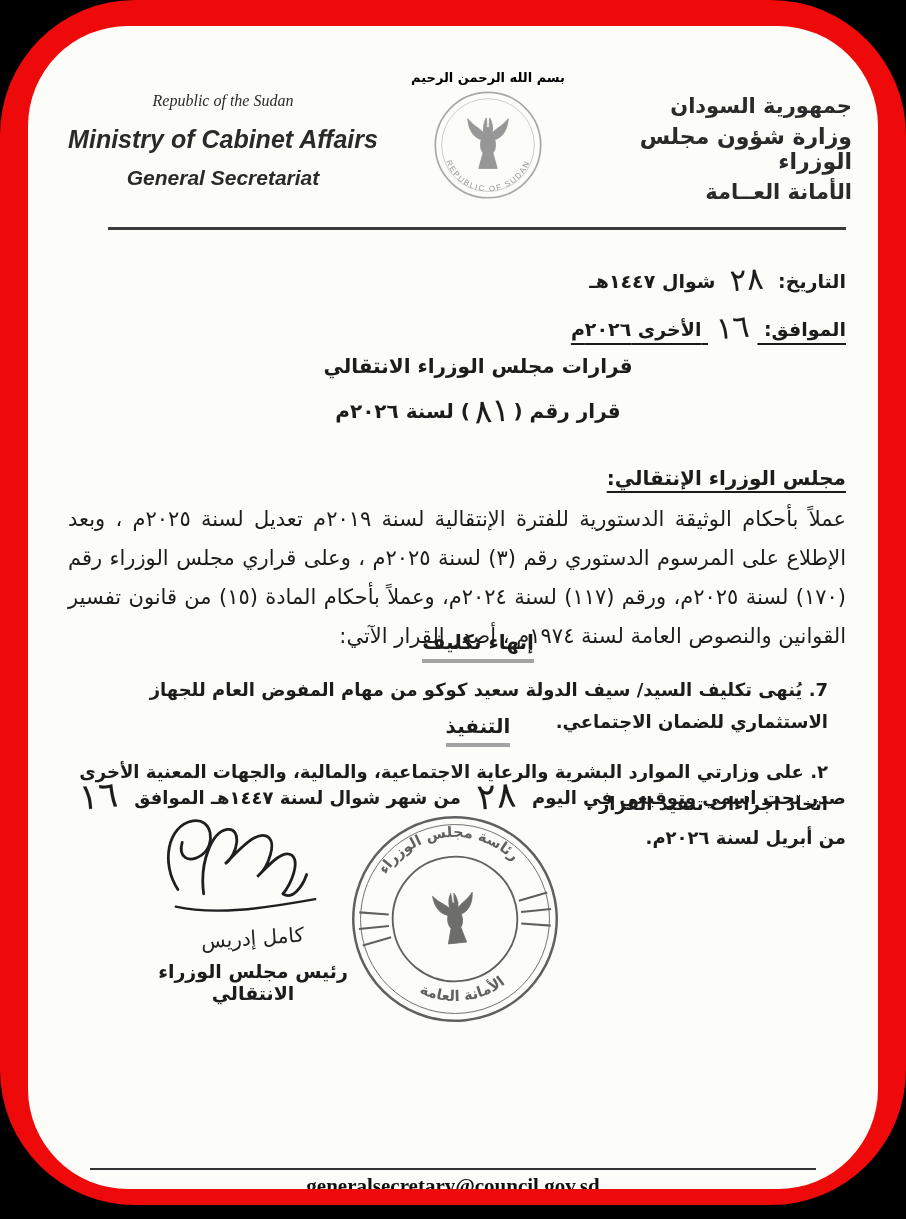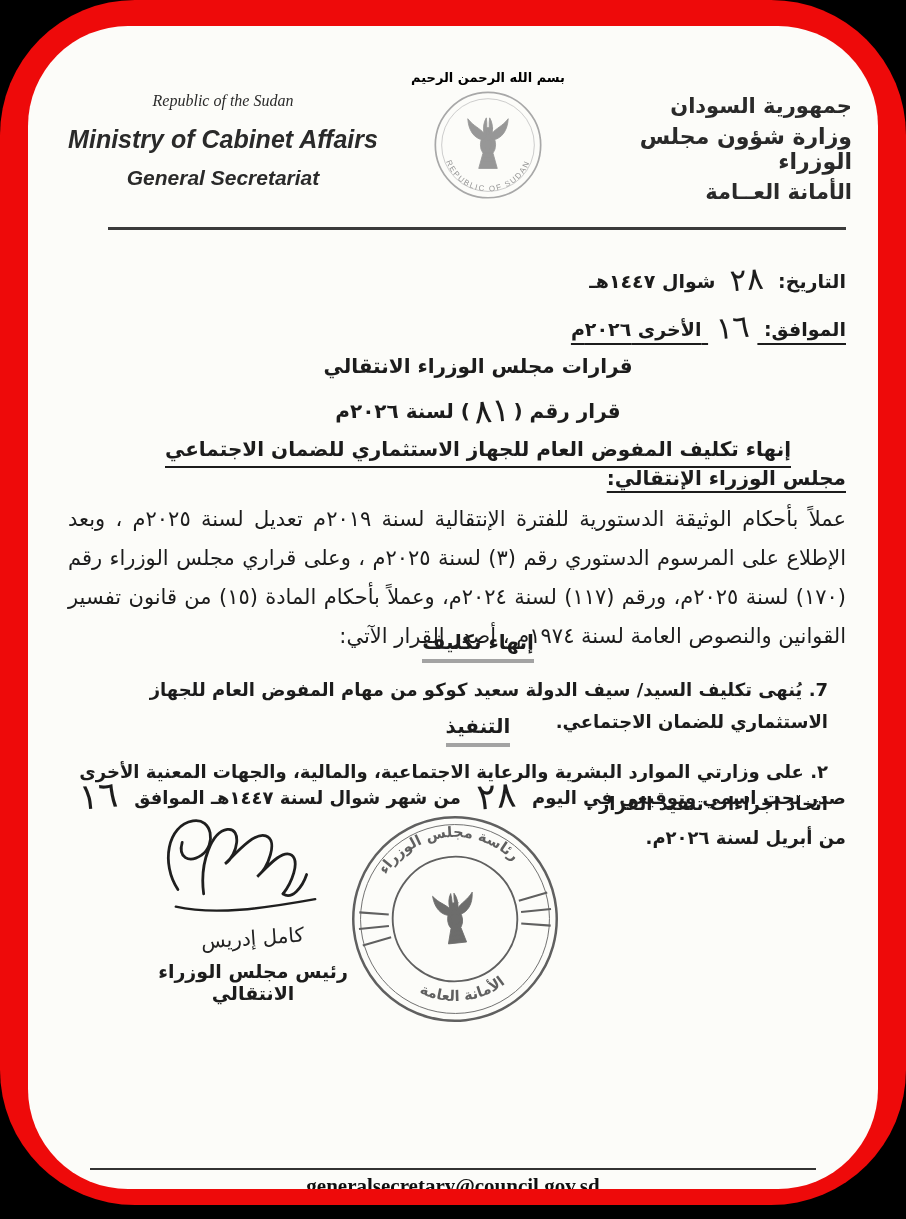--- a/index.html
+++ b/index.html
@@ -116,21 +116,20 @@
         <span class="hw">١٦</span>
         <span>الأخرى ٢٠٢٦م</span>
       </div>
     </div>
 
     <div class="titleblock">
       <div class="t1">قرارات مجلس الوزراء الانتقالي</div>
       <div class="t2">
         <span>قرار رقم (</span><span class="hw">٨١</span><span>) لسنة ٢٠٢٦م</span>
       </div>
-      <div><span class="t3">إنهاء تكليف المفوض العام للجهاز الاستثماري للضمان الاجتماعي</span></div>
     </div>
 
     <div class="authority">مجلس الوزراء الإنتقالي:</div>
     <div class="preamble">عملاً بأحكام الوثيقة الدستورية للفترة الإنتقالية لسنة ٢٠١٩م تعديل لسنة ٢٠٢٥م ، وبعد الإطلاع على المرسوم الدستوري رقم (٣) لسنة ٢٠٢٥م ، وعلى قراري مجلس الوزراء رقم (١٧٠) لسنة ٢٠٢٥م، ورقم (١١٧) لسنة ٢٠٢٤م، وعملاً بأحكام المادة (١٥) من قانون تفسير القوانين والنصوص العامة لسنة ١٩٧٤م ، أصدر القرار الآتي:</div>
 
     <div class="sechead" style="top:604px;">
       <span>إنهاء تكليف</span>
     </div>
     <div class="clause" style="top:648px;">7. يُنهى تكليف السيد/ سيف الدولة سعيد كوكو من مهام المفوض العام للجهاز الاستثماري للضمان الاجتماعي.</div>
 

